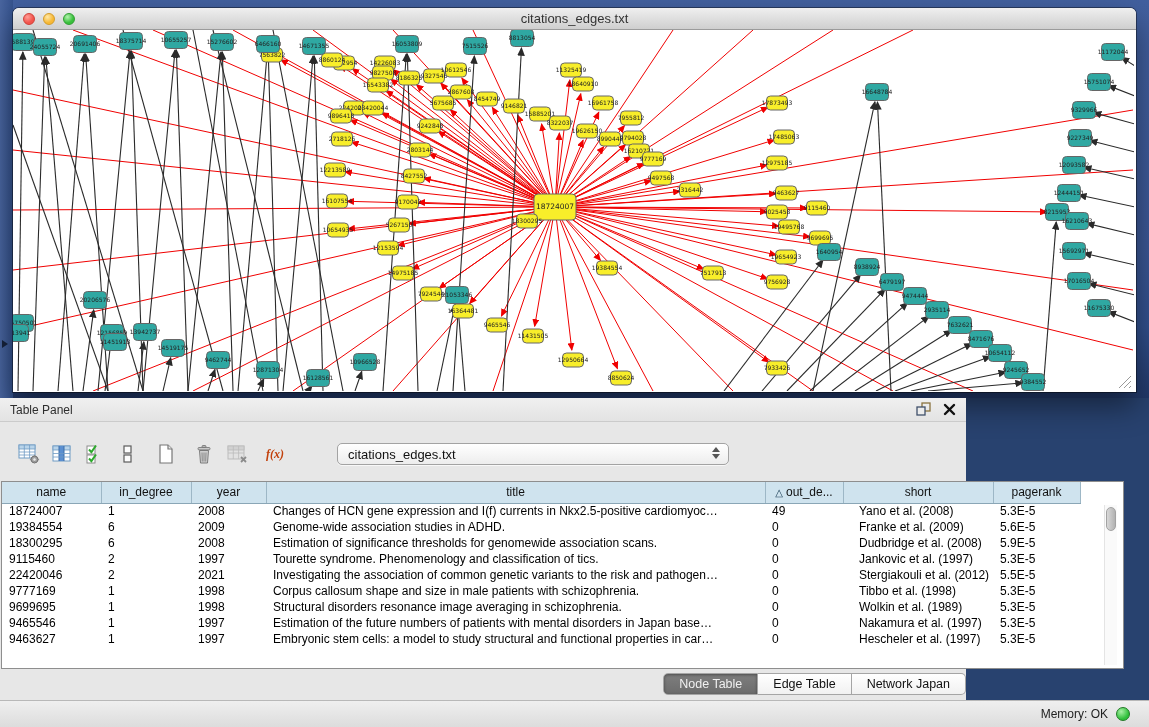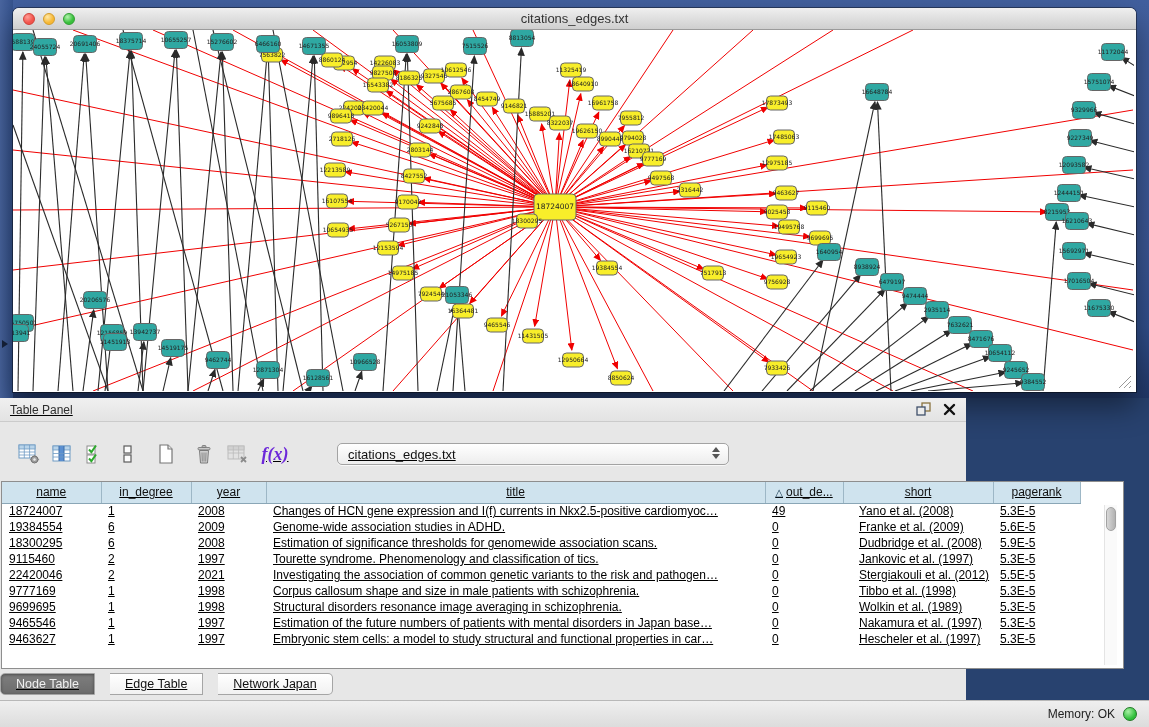--- a/index.html
+++ b/index.html
@@ -21,34 +21,34 @@
     background:linear-gradient(180deg,#efefef,#cfcfcf); border-bottom:1px solid #9b9b9b; }
   .win-title { position:absolute; left:0; top:0; width:100%; line-height:22px; text-align:center;
     font-size:13px; color:#333; }
   .tl { position:absolute; top:5px; width:12px; height:12px; border-radius:50%; }
   .tl.red    { left:10px; background:radial-gradient(circle at 35% 30%,#ff9d96,#f2544c 60%); border:1px solid #cf4038; }
   .tl.yellow { left:30px; background:radial-gradient(circle at 35% 30%,#ffe9a8,#f7b835 60%); border:1px solid #d39c2a; }
   .tl.green  { left:50px; background:radial-gradient(circle at 35% 30%,#b4f3af,#39c03c 60%); border:1px solid #2f9e31; }
   svg.canvas { display:block; background:#fff; }
 
   
-  .table-panel { position:relative; width:966px; height:302px; background:#e7e7e7;text-decoration:underline; }
+  .table-panel { position:relative; width:966px; height:302px; background:#e7e7e7; }
   .grip { position:absolute; left:567px; top:2px; width:14px; height:5px; background:#aaa;
     border-radius:2px; box-shadow:inset 0 1px 0 #d5d5d5; }
   .panel-header { position:relative; height:24px; padding:0 10px;
     background:linear-gradient(180deg,#f0f0f0,#e3e3e3); border-bottom:1px solid #cbcbcb;
     display:flex; align-items:center; }
   .panel-title { font-size:12px; color:#2e2e2e; }
   .panel-actions { margin-left:auto; display:flex; align-items:center; gap:12px; }
   .panel-actions .ic { display:inline-flex; cursor:default; }
 
   .toolbar { position:relative; margin:14px 0 0 16px; height:36px; display:flex; align-items:center; }
   .tb-icon { width:26px; height:26px; display:flex; align-items:center; justify-content:center; margin-right:7px; }
   .tb-icon.gap { margin-right:12px; }
-  .fx { font-family:"Liberation Serif", serif; font-style:italic; font-weight:bold; font-size:18px; color:#6d28d9; }
+  .fx { font-family:"Liberation Serif", serif; font-style:italic; font-weight:bold; font-size:12px; color:#c2410c; }
   .combo { margin-left:42px; width:392px; height:22px; border:1px solid #a3a3a3; border-radius:5px;
     background:linear-gradient(180deg,#ffffff,#ededed); display:flex; align-items:center;
     font-size:13px; color:#111; padding-left:10px; position:relative; box-shadow:0 1px 0 rgba(255,255,255,.7); }
   .combo-arrows { position:absolute; right:8px; top:3px; display:flex; flex-direction:column; gap:2px; }
   .combo-arrows i { display:block; width:0; height:0; border-left:4px solid transparent; border-right:4px solid transparent; }
   .combo-arrows .up { border-bottom:5px solid #555; }
   .combo-arrows .dn { border-top:5px solid #555; }
 
   .table-wrap { position:relative; margin:9px 0 0 1px; width:1123px; height:188px;
     background:#fff; border:1px solid #8e8e8e; overflow:hidden; }
@@ -58,32 +58,32 @@
   th .tri { font-size:10px; color:#14374f; margin-right:3px; }
   td { height:16px; font-size:12px; color:#000; padding-left:7px; overflow:hidden; white-space:nowrap;
     text-overflow:ellipsis; }
   td.c5 { padding-left:16px; }
   .c0{width:99px}.c1{width:90px}.c2{width:75px}.c3{width:499px}.c4{width:78px}.c5{width:150px}.c6{width:87px}
   .vscroll { position:absolute; right:6px; top:23px; bottom:3px; width:13px; background:#fafafa;
     border-left:1px solid #e4e4e4; }
   .vscroll .thumb { position:absolute; left:1px; top:2px; width:10px; height:24px; border-radius:5px;
     background:linear-gradient(90deg,#d8d8d8,#b2b2b2); border:1px solid #a2a2a2; }
 
-  .tabbar { margin-top:4px; display:flex; justify-content:flex-start;gap:15px; }
+  .tabbar { margin-top:4px; display:flex; justify-content:flex-end; }
   .tab { height:22px; line-height:21px; padding:0 15px; font-size:12.5px; color:#111;
     background:linear-gradient(180deg,#ffffff,#f1f1f1); border:1px solid #a5a5a5; border-left:none; }
   .tab:first-child { border-left:1px solid #a5a5a5; border-radius:5px 0 0 5px; }
   .tab:last-child { border-radius:0 5px 5px 0; }
   .tab.selected { background:linear-gradient(180deg,#7e7e7e,#6c6c6c); color:#f0f0f0;
     box-shadow:inset 0 1px 3px rgba(0,0,0,.4); }
 
   
   .status-bar { position:relative; width:1149px; height:27px; background:linear-gradient(180deg,#efefef,#dcdcdc);
     border-top:1px solid #b8b8b8; display:flex; align-items:center; justify-content:flex-end;
-    padding-right:12px; gap:8px; font-size:12px; color:#222; }
+    padding-right:19px; gap:8px; font-size:12px; color:#222; }
   .mem-dot { width:14px; height:14px; border-radius:50%; border:1px solid #1f7a24;
     background:radial-gradient(circle at 35% 30%,#a8f0a4,#2fbf3a 65%); }
 </style>
 </head>
 <body>
 
 <div class="screen">
 
   <div class="network-area">
     <div class="left-strip">

